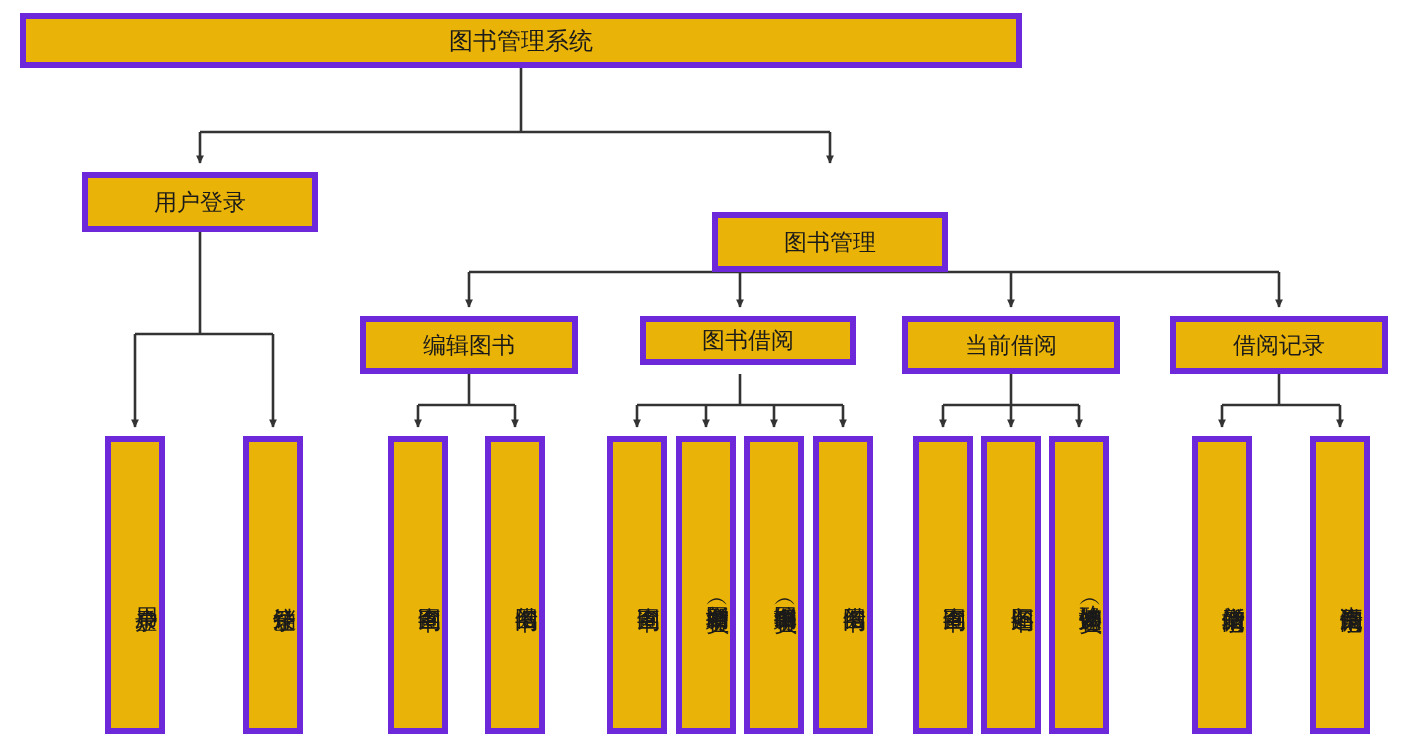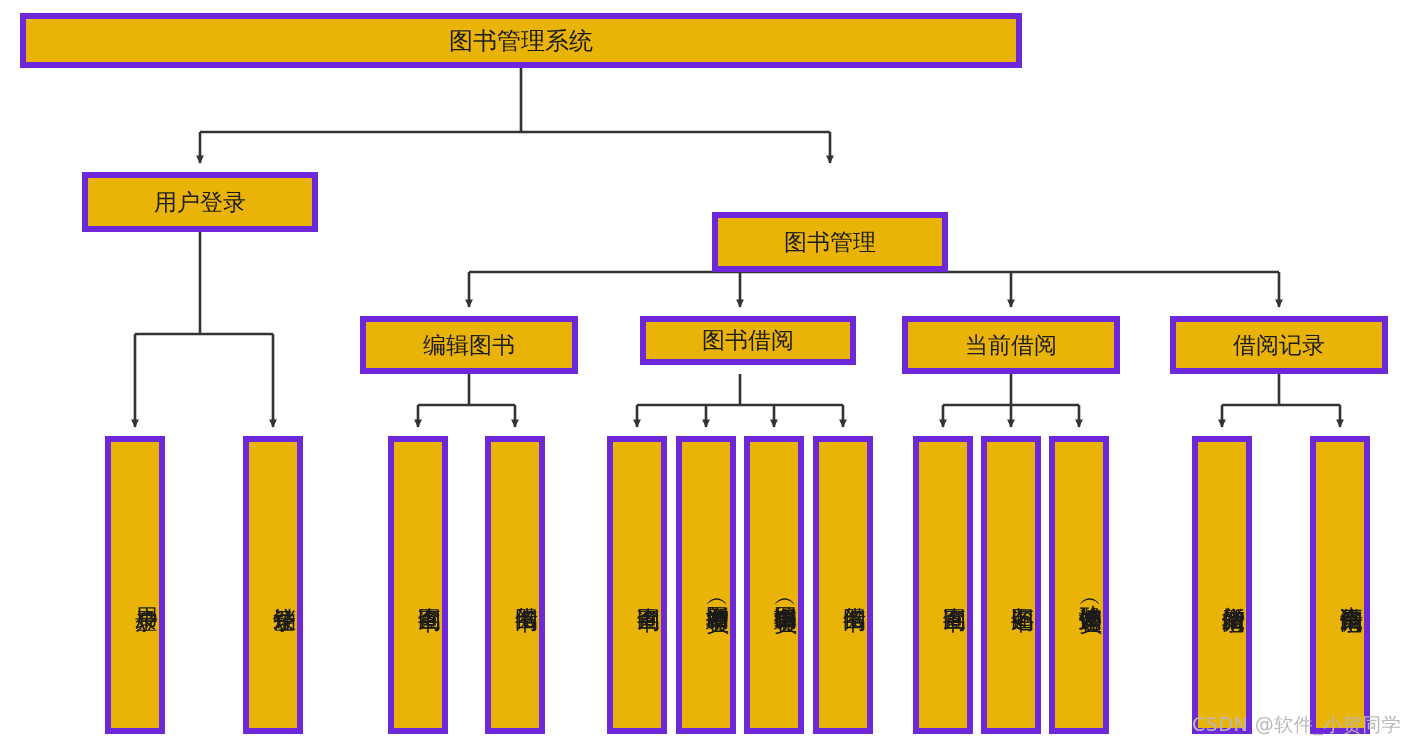--- a/index.html
+++ b/index.html
@@ -173,14 +173,13 @@
         <span class="node-label">确认归还（管理员）</span>
       </div>
       <div class="node level-3 leaf" style="left: 1192px; top: 436px; width: 60px; height: 298px;">
         <span class="node-label">新增借阅记录</span>
       </div>
       <div class="node level-3 leaf" style="left: 1310px; top: 436px; width: 60px; height: 298px;">
         <span class="node-label">查询借阅记录</span>
       </div>
     </div>
 
-  <div class="watermark" style="left: 1192px; top: 712px;">CSDN @软件_小贺同学</div>
 </div>
 
 </body></html>

